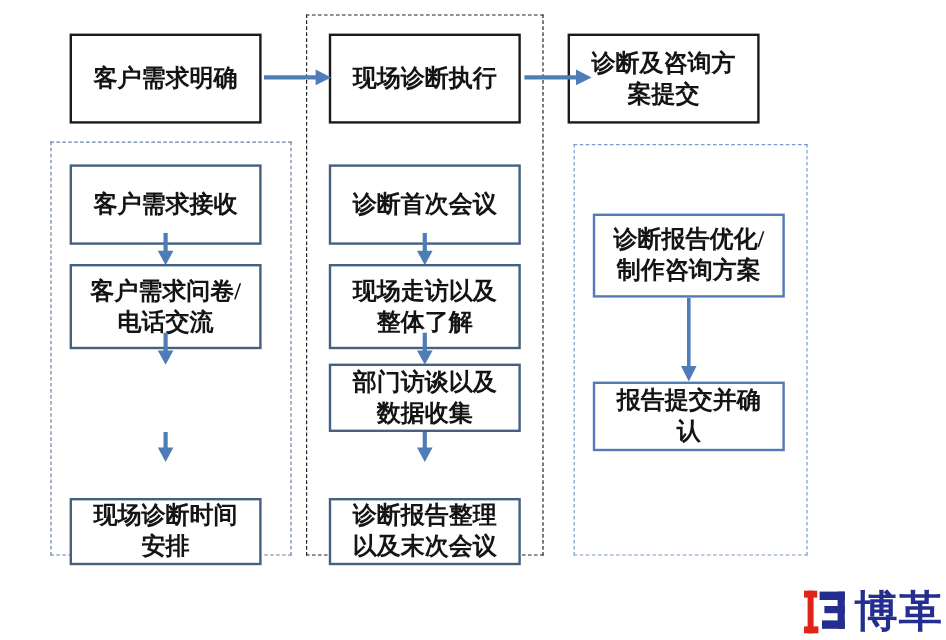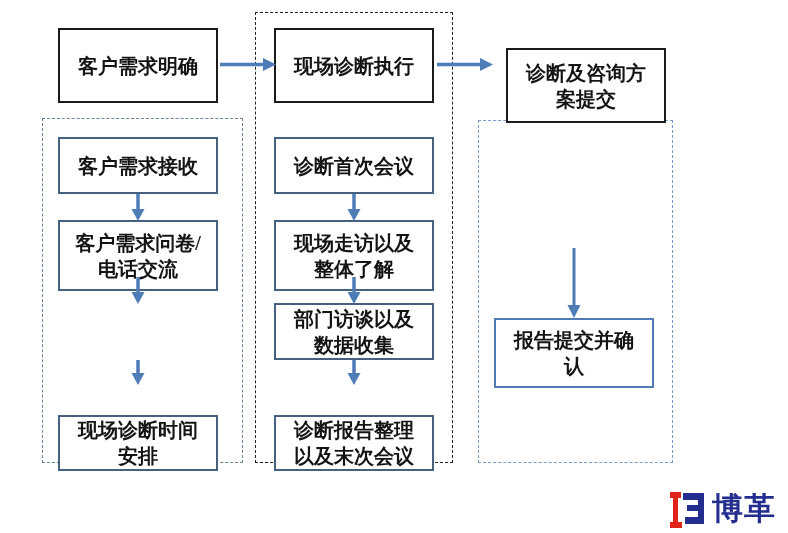--- a/index.html
+++ b/index.html
@@ -11,47 +11,47 @@
   }
   .box {
     position:absolute; box-sizing:border-box; background:#ffffff;
     display:flex; align-items:center; justify-content:center;
     text-align:center; white-space:pre-line;
     font-weight:bold; color:#141414; line-height:1.3;
   }
   .phase { border:2px solid #1a1a1a; font-size:20px; width:160px; height:75px; top:28px; }
   .phase-1 { left:58px; }
   .phase-2 { left:274px;text-align:right; }
-  .phase-3 { left:506px;margin-top:20px; }
+  .phase-3 { left:473px; }
 
   .step { border:2px solid #45617f; font-size:20px; width:160px; }
   .col1 { left:58px; }
   .col2 { left:274px; }
   .col3 { left:494px; border-color:#527ab5; }
-  .row-1 { top:137px; height:57px; }
+  .row-1 { top:137px; height:67px; }
   .row-2 { top:220px; height:71px; }
   .row-3 { top:303px; height:57px; }
   .row-4 { top:384px; height:56px;margin-top:31px; }
   .c3row-1 { top:178px; height:70px; }
-  .c3row-2 { top:318px; height:70px; }
+  .c3row-2 { top:318px; height:58px; }
 
   .container { position:absolute; box-sizing:border-box; border:1px dashed #6a829e; }
   .container-1 { left:42px;  top:118px; width:201px; height:345px; border-color:#6a829e; }
   .container-2 { left:255px; top:12px;  width:198px; height:451px; border-color:#222222; }
   .container-3 { left:478px; top:120px; width:195px; height:343px; border-color:#7b9bc8; }
   
   .box { z-index:2; }
   .container { z-index:1; }
 
   .arrow { position:absolute; z-index:3; }
 
   .logo { position:absolute; left:670px; top:492px; display:flex; align-items:center; gap:7px; }
   .logo-text {
-    font-family:Liberation Mono, monospace;
-    font-weight:bold; font-size:31px; color:#232e8f; letter-spacing:1px; line-height:1;
+    font-family:Liberation Serif, serif;
+    font-weight:bold; font-size:36px; color:#232e8f; letter-spacing:1px; line-height:1;
   }
 </style>
 </head>
 <body>
 
 <div class="canvas">
 
   <div class="container container-1"></div>
   <div class="container container-2"></div>
   <div class="container container-3"></div>
@@ -103,20 +103,22 @@
   </svg>
   <svg class="arrow" style="left:346px;top:277px" width="16" height="27">
     <line x1="8" y1="0" x2="8" y2="17" stroke="#4e7cb7" stroke-width="3.5"></line>
     <polygon points="1.5,15 14.5,15 8,27" fill="#4e7cb7"></polygon>
   </svg>
   <svg class="arrow" style="left:346px;top:360px" width="16" height="25">
     <line x1="8" y1="0" x2="8" y2="15" stroke="#4e7cb7" stroke-width="3.5"></line>
     <polygon points="1.5,13 14.5,13 8,25" fill="#4e7cb7"></polygon>
   </svg>
 
+  <div class="box step col3 c3row-1">诊断报告优化/
+制作咨询方案</div>
   <div class="box step col3 c3row-2">报告提交并确
 认</div>
 
   <svg class="arrow" style="left:566px;top:248px" width="16" height="70">
     <line x1="8" y1="0" x2="8" y2="59" stroke="#4e7cb7" stroke-width="3"></line>
     <polygon points="1.5,57 14.5,57 8,70" fill="#4e7cb7"></polygon>
   </svg>
 
   <div class="logo">
     <svg width="35" height="36" viewBox="0 0 35 36">

